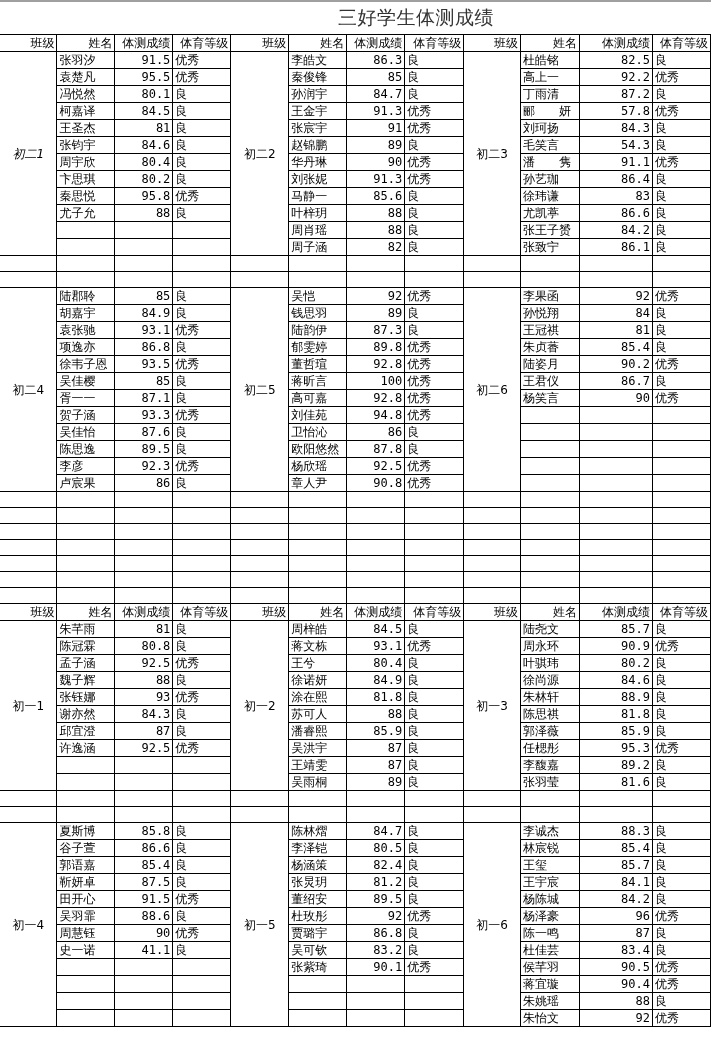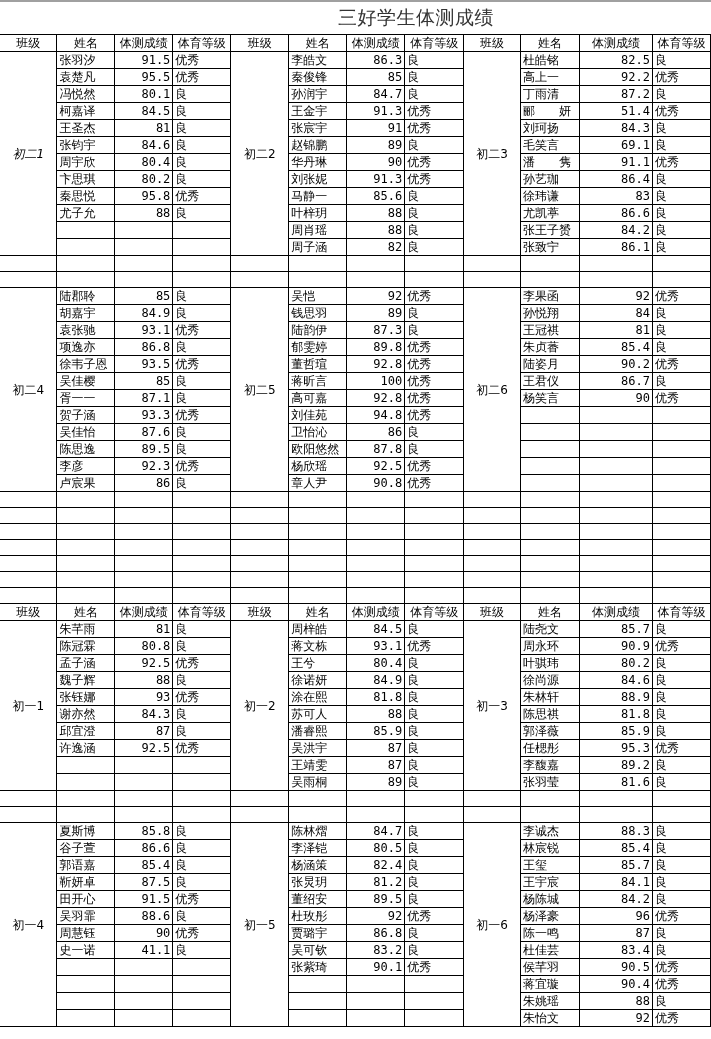--- a/index.html
+++ b/index.html
@@ -16,21 +16,21 @@
     table.sheet {
       position: absolute; left: 0; top: 34px;
       border-collapse: collapse; table-layout: fixed;
       font-size: 12px;
     }
     table.sheet td {
       border: 1px solid #000; height: 16px; padding: 0 2px; line-height: 16px;
       white-space: nowrap; overflow: hidden; box-sizing: border-box;
     }
     td.cls { text-align: center; vertical-align: middle; }
-    td.hdr { text-align: center; }
+    td.hdr { text-align: right; }
     td.name { text-align: left; }
     td.score { text-align: right; font-family: "DejaVu Sans Mono", monospace; font-size: 12px; }
     td.grade { text-align: left; }
     td.blankcls { border-left: none; }
   </style>
 </head>
 <body>
 
 <div class="topline"></div>
 <div class="title">三好学生体测成绩</div>
@@ -102,21 +102,21 @@
         <td class="grade">良</td>
       </tr>
       <tr>
         <td class="name">柯嘉译</td>
         <td class="score">84.5</td>
         <td class="grade">良</td>
         <td class="name">王金宇</td>
         <td class="score">91.3</td>
         <td class="grade">优秀</td>
         <td class="name">郦　　妍</td>
-        <td class="score">51.4</td>
+        <td class="score">57.8</td>
         <td class="grade">优秀</td>
       </tr>
       <tr>
         <td class="name">王圣杰</td>
         <td class="score">81</td>
         <td class="grade">良</td>
         <td class="name">张宸宇</td>
         <td class="score">91</td>
         <td class="grade">优秀</td>
         <td class="name">刘珂扬</td>
@@ -124,21 +124,21 @@
         <td class="grade">良</td>
       </tr>
       <tr>
         <td class="name">张钧宇</td>
         <td class="score">84.6</td>
         <td class="grade">良</td>
         <td class="name">赵锦鹏</td>
         <td class="score">89</td>
         <td class="grade">良</td>
         <td class="name">毛笑言</td>
-        <td class="score">69.1</td>
+        <td class="score">54.3</td>
         <td class="grade">良</td>
       </tr>
       <tr>
         <td class="name">周宇欣</td>
         <td class="score">80.4</td>
         <td class="grade">良</td>
         <td class="name">华丹琳</td>
         <td class="score">90</td>
         <td class="grade">优秀</td>
         <td class="name">潘　　隽</td>

